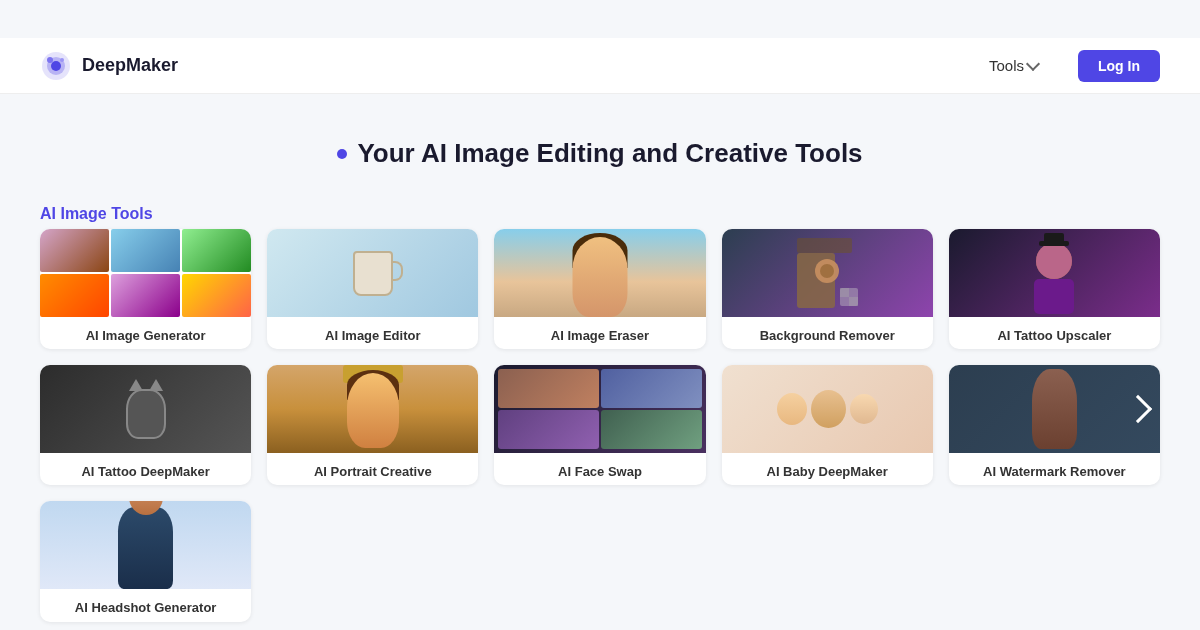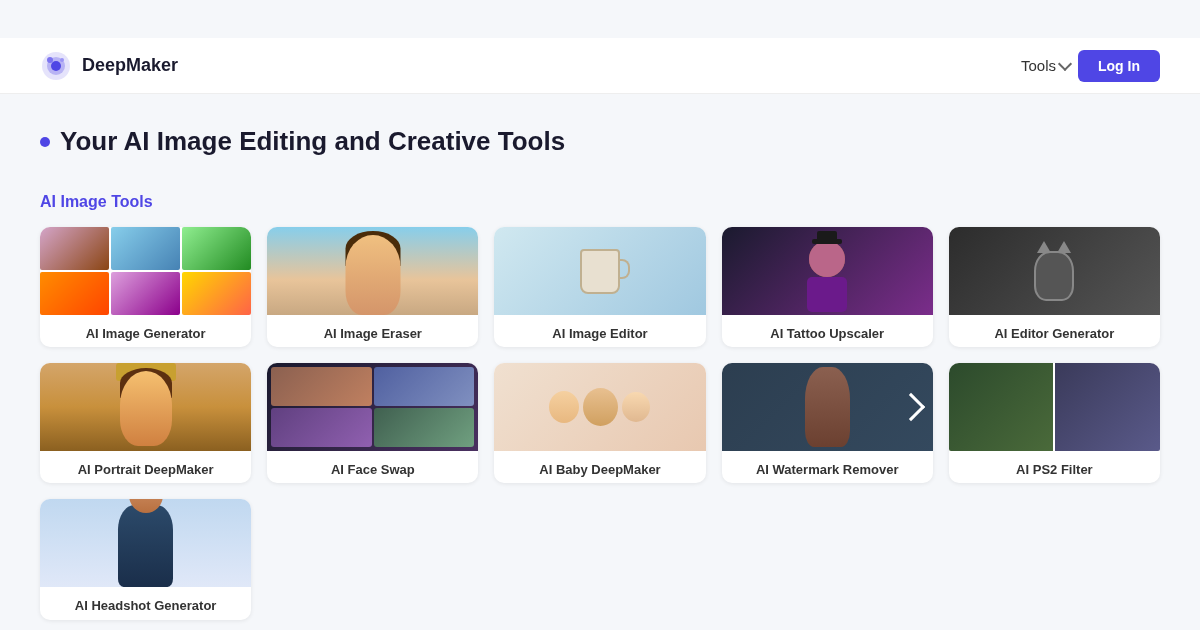--- a/index.html
+++ b/index.html
@@ -35,21 +35,21 @@
       height: 32px;
     }
     .brand-name {
       font-size: 18px;
       font-weight: 700;
       color: #1a1a2e;
     }
     .header-right {
       display: flex;
       align-items: center;
-      gap: 0;
+      gap: 32px;
     }
     .tools-menu {
       display: flex;
       align-items: center;
       gap: 4px;
       font-size: 15px;
       color: #333;
       cursor: pointer;
       padding: 6px 8px;
       border-radius: 4px;
@@ -77,40 +77,41 @@
     .hero {
       text-align: center;
       padding: 32px 40px 20px;
     }
     .hero-title {
       font-size: 26px;
       font-weight: 700;
       color: #1a1a2e;
       display: flex;
       align-items: center;
-      justify-content: flex-start;
+      justify-content: center;
       gap: 10px;
+      margin-top: 12px;
     }
     .hero-dot {
       width: 10px;
       height: 10px;
       background: #4f46e5;
       border-radius: 50%;
       display: inline-block;
     }
 
     
     .section {
       padding: 16px 40px 24px;
     }
     .section-title {
       font-size: 16px;
       font-weight: 700;
       color: #4f46e5;
-      margin-bottom: 16px;
+      margin-bottom: 6px;
     }
 
     
     .tools-grid {
       display: grid;
       grid-template-columns: repeat(5, 1fr);
       gap: 16px;
     }
 
     .tool-card {
@@ -468,39 +469,56 @@
             <div></div>
             <div></div>
             <div></div>
         </div>
       </div>
       <div class="tool-card-label">AI Image Generator</div>
     </div>
 
     <div class="tool-card">
       <div class="tool-card-image">
-        <div class="card-portrait">
-          <div class="portrait-hair"></div>
-          <div class="portrait-face"></div>
-        </div>
-      </div>
-      <div class="tool-card-label">AI Image Eraser</div>
-    </div>
-
-    <div class="tool-card">
-      <div class="tool-card-image">
         <div class="card-editor">
           <div class="mug-shape">
             <div class="mug-handle"></div>
           </div>
         </div>
       </div>
       <div class="tool-card-label">AI Image Editor</div>
     </div>
 
+    <div class="tool-card">
+      <div class="tool-card-image">
+        <div class="card-portrait">
+          <div class="portrait-hair"></div>
+          <div class="portrait-face"></div>
+        </div>
+      </div>
+      <div class="tool-card-label">AI Image Eraser</div>
+    </div>
+
+    <div class="tool-card">
+      <div class="tool-card-image">
+        <div class="card-bg-remover">
+          <svg width="70" height="80" viewBox="0 0 70 80">
+            <rect x="5" y="20" width="38" height="55" rx="3" fill="#8b6a40" opacity="0.8"></rect>
+            <rect x="5" y="5" width="55" height="15" rx="2" fill="#6b5030" opacity="0.6"></rect>
+            <circle cx="35" cy="38" r="12" fill="#c89060" opacity="0.9"></circle>
+            <circle cx="35" cy="38" r="7" fill="#a07040"></circle>
+
+            <rect x="48" y="55" width="18" height="18" rx="2" fill="#ccc" opacity="0.4"></rect>
+            <rect x="48" y="55" width="9" height="9" fill="#aaa" opacity="0.4"></rect>
+            <rect x="57" y="64" width="9" height="9" fill="#aaa" opacity="0.4"></rect>
+          </svg>
+        </div>
+      </div>
+      <div class="tool-card-label">Background Remover</div>
+    </div>
 
     <div class="tool-card">
       <div class="tool-card-image">
         <div class="card-upscaler">
           <svg width="80" height="85" viewBox="0 0 80 85">
 
             <circle cx="40" cy="30" r="18" fill="#e8a030"></circle>
             <circle cx="40" cy="30" r="18" fill="#8b2be2" opacity="0.5"></circle>
             <rect x="20" y="48" width="40" height="35" rx="5" fill="#6b1a8b"></rect>
 
@@ -515,32 +533,32 @@
     <div class="tool-card">
       <div class="tool-card-image">
         <div class="card-tattoo">
           <div class="tattoo-cat">
             <div class="tattoo-ear-l"></div>
             <div class="tattoo-ear-r"></div>
             <div class="tattoo-body"></div>
           </div>
         </div>
       </div>
-      <div class="tool-card-label">AI Editor Generator</div>
+      <div class="tool-card-label">AI Tattoo DeepMaker</div>
     </div>
 
     <div class="tool-card">
       <div class="tool-card-image">
         <div class="card-portrait-gen">
           <div class="pg-hat"></div>
           <div class="pg-hair"></div>
           <div class="pg-face"></div>
         </div>
       </div>
-      <div class="tool-card-label">AI Portrait DeepMaker</div>
+      <div class="tool-card-label">AI Portrait Creative</div>
     </div>
 
     <div class="tool-card">
       <div class="tool-card-image">
         <div class="card-face-swap">
           <div class="face-swap-cell fsc1"></div>
           <div class="face-swap-cell fsc2"></div>
           <div class="face-swap-cell fsc3"></div>
           <div class="face-swap-cell fsc4"></div>
         </div>
@@ -562,29 +580,20 @@
     <div class="tool-card">
       <div class="tool-card-image">
         <div class="card-watermark">
           <div class="wm-person"></div>
           <div class="wm-arrow"></div>
         </div>
       </div>
       <div class="tool-card-label">AI Watermark Remover</div>
     </div>
 
-    <div class="tool-card">
-      <div class="tool-card-image">
-        <div class="card-ps2">
-          <div class="ps2-cell1"></div>
-          <div class="ps2-cell2"></div>
-        </div>
-      </div>
-      <div class="tool-card-label">AI PS2 Filter</div>
-    </div>
 
     <div class="tool-card">
       <div class="tool-card-image">
         <div class="card-headshot">
           <div class="hs-person">
 
             <div class="hs-head"></div>
           </div>
         </div>
       </div>

